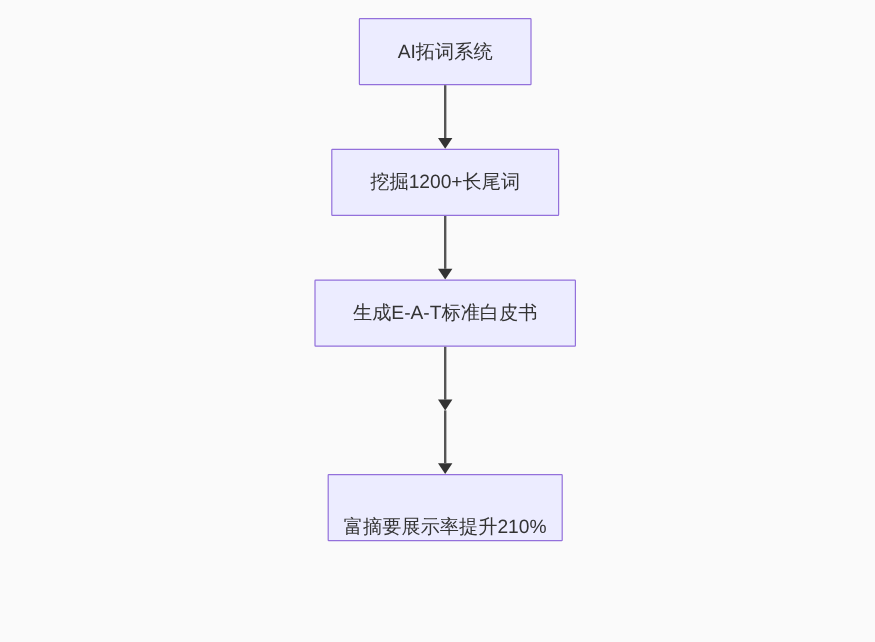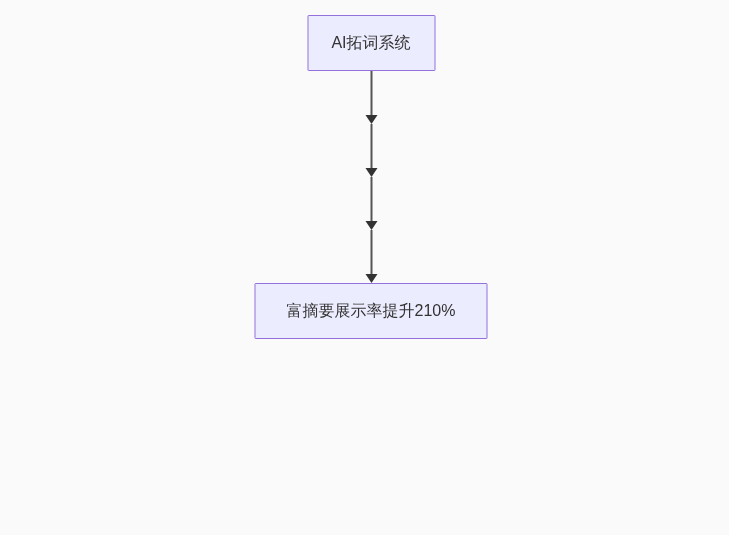--- a/index.html
+++ b/index.html
@@ -30,25 +30,25 @@
     border: 1.3px solid #9370DB;
     border-radius: 1px;
     display: flex;
     align-items: center;
     justify-content: center;
     font-size: 16px;
     color: #333333;
     white-space: nowrap;
     flex: none;
   }
-  .n1 { width: 128px; }
+  .n1 { width: 144px; }
   .n2 { width: 190px; }
   .n3 { width: 218px; }
   .n4 { width: 214px; }
-  .n5 { width: 233px; }
+  .n5 { width: 196px; align-items: flex-end; }
   .arrow {
     height: 53px;
     display: flex;
     flex-direction: column;
     align-items: center;
     flex: none;
   }
   .arrow .line {
     width: 2px;
     flex: 1;
@@ -70,26 +70,32 @@
 
     <div class="node n1">
       <span>AI拓词系统</span>
     </div>
 
     <div class="arrow">
       <div class="line"></div>
       <div class="head"></div>
     </div>
 
+    <div class="node n2">
+      <span>挖掘1200+长尾词</span>
+    </div>
 
     <div class="arrow">
       <div class="line"></div>
       <div class="head"></div>
     </div>
 
+    <div class="node n3">
+      <span>生成E-A-T标准白皮书</span>
+    </div>
 
     <div class="arrow">
       <div class="line"></div>
       <div class="head"></div>
     </div>
 
 
     <div class="arrow">
       <div class="line"></div>
       <div class="head"></div>

